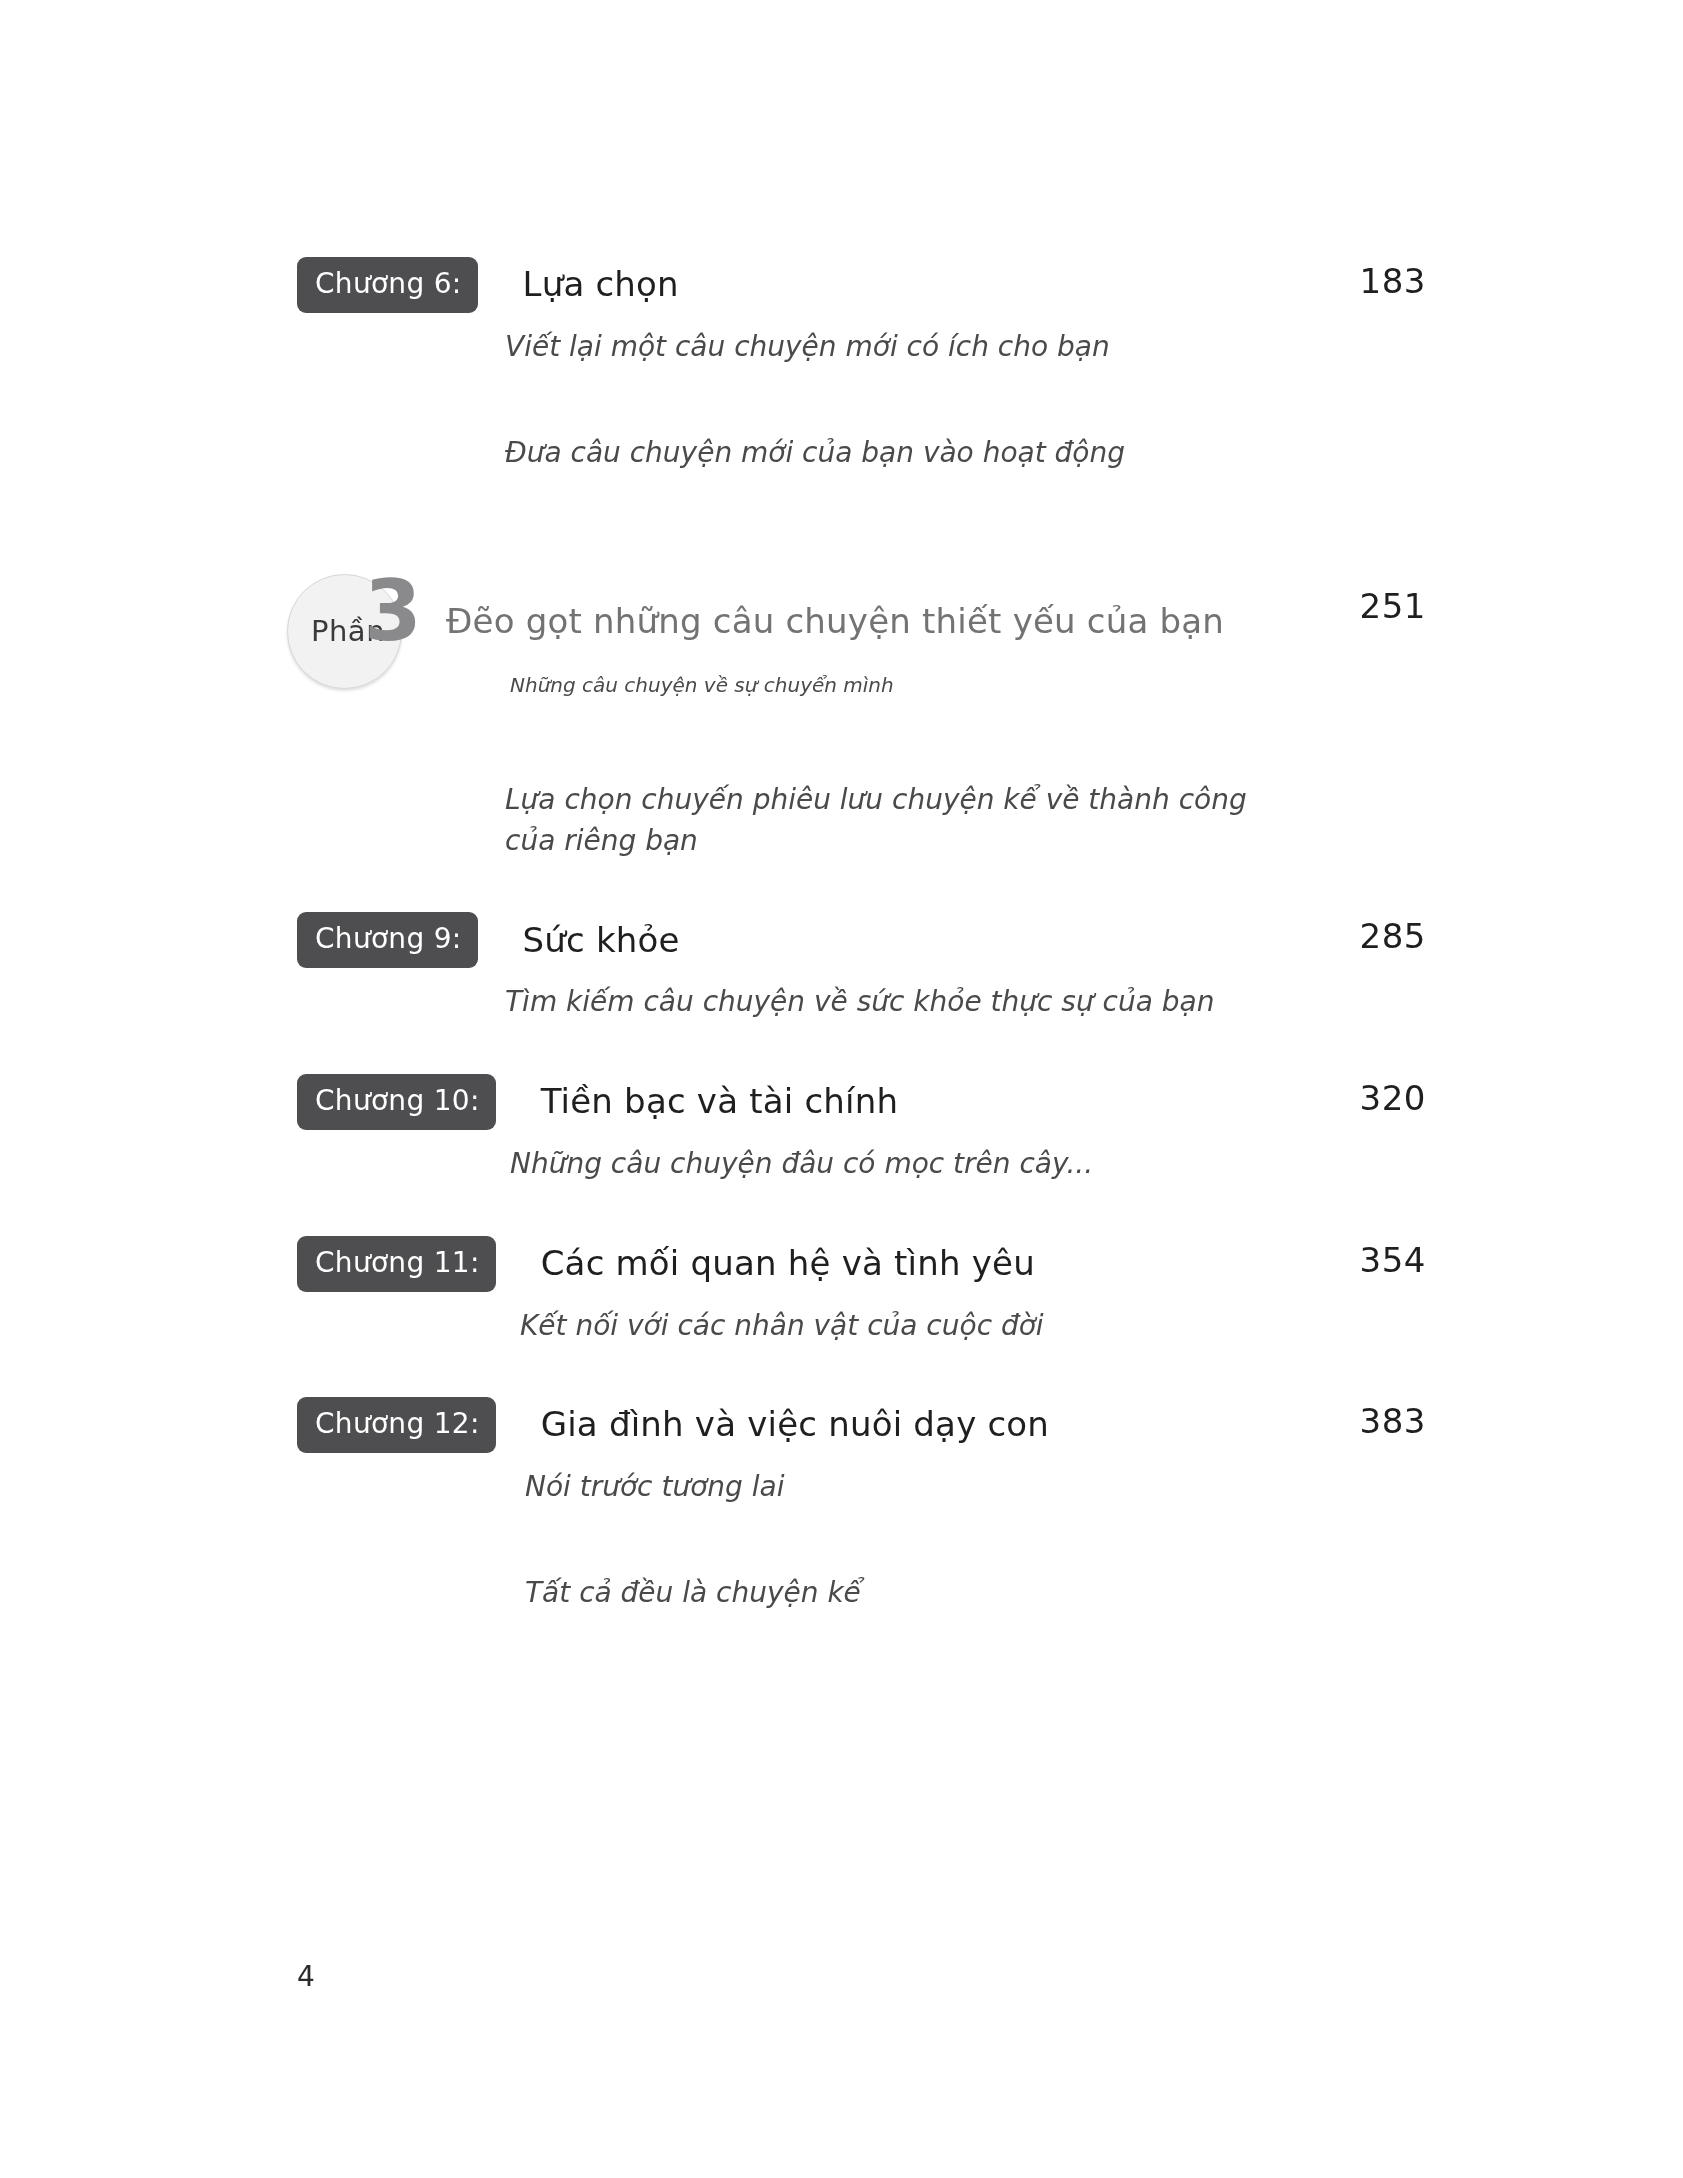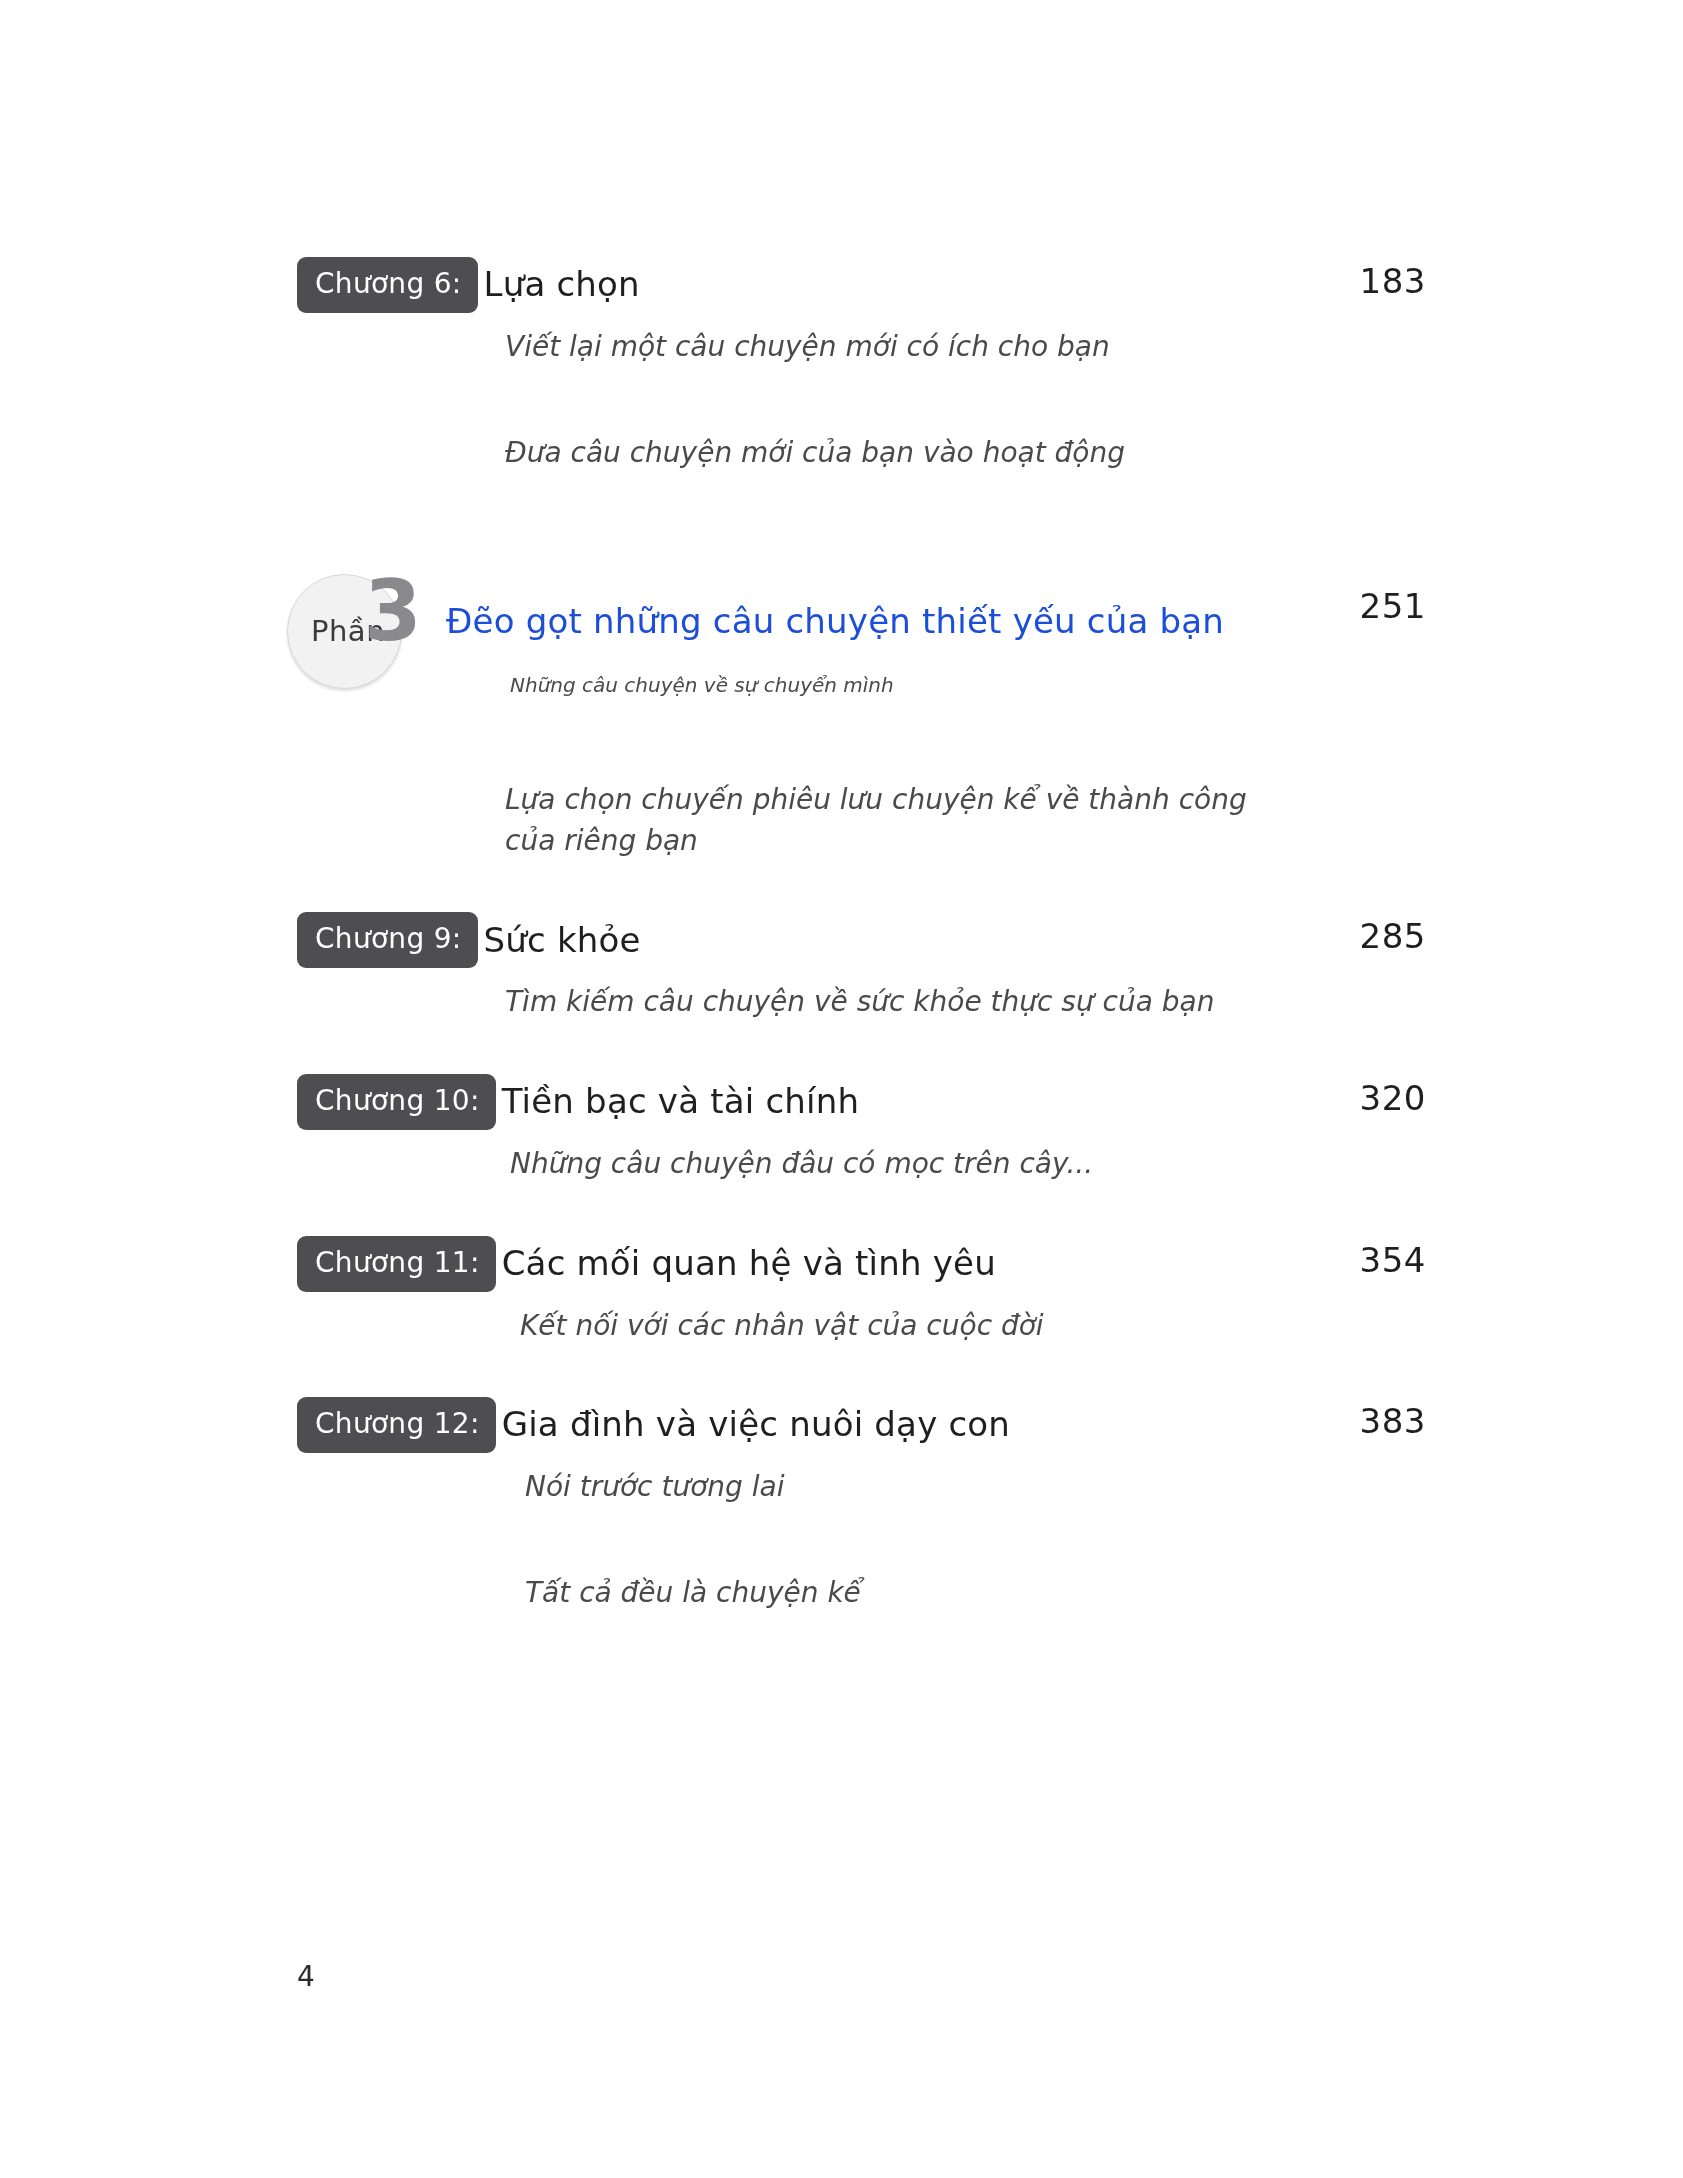--- a/index.html
+++ b/index.html
@@ -30,20 +30,21 @@
   }
 
   
   .entry {
     position: relative;
     margin-bottom: 0;
   }
   .entry-main {
     display: flex;
     align-items: center;
+    gap: 39px;
   }
   .tag {
     display: inline-block;
     background: #4e4e50;
     color: #ffffff;
     font-size: 28px;
     line-height: 1;
     padding: 13px 16px 15px 18px;
     border-radius: 9px;
     white-space: nowrap;
@@ -121,21 +122,21 @@
   }
   .part-row {
     position: relative;
     padding-left: 149px;
     display: flex;
     align-items: center;
     min-height: 77px;
   }
   .part-title {
     font-size: 34px;
-    color: #1d4ed8;
+    color: #737373;
     white-space: nowrap;
     letter-spacing: 0.2px;
   }
   .part-sub {
     font-style: italic;
     font-size: 20px;
     color: #4a4a4a;
     margin-left: 213px;
     margin-top: 14px;
   }

